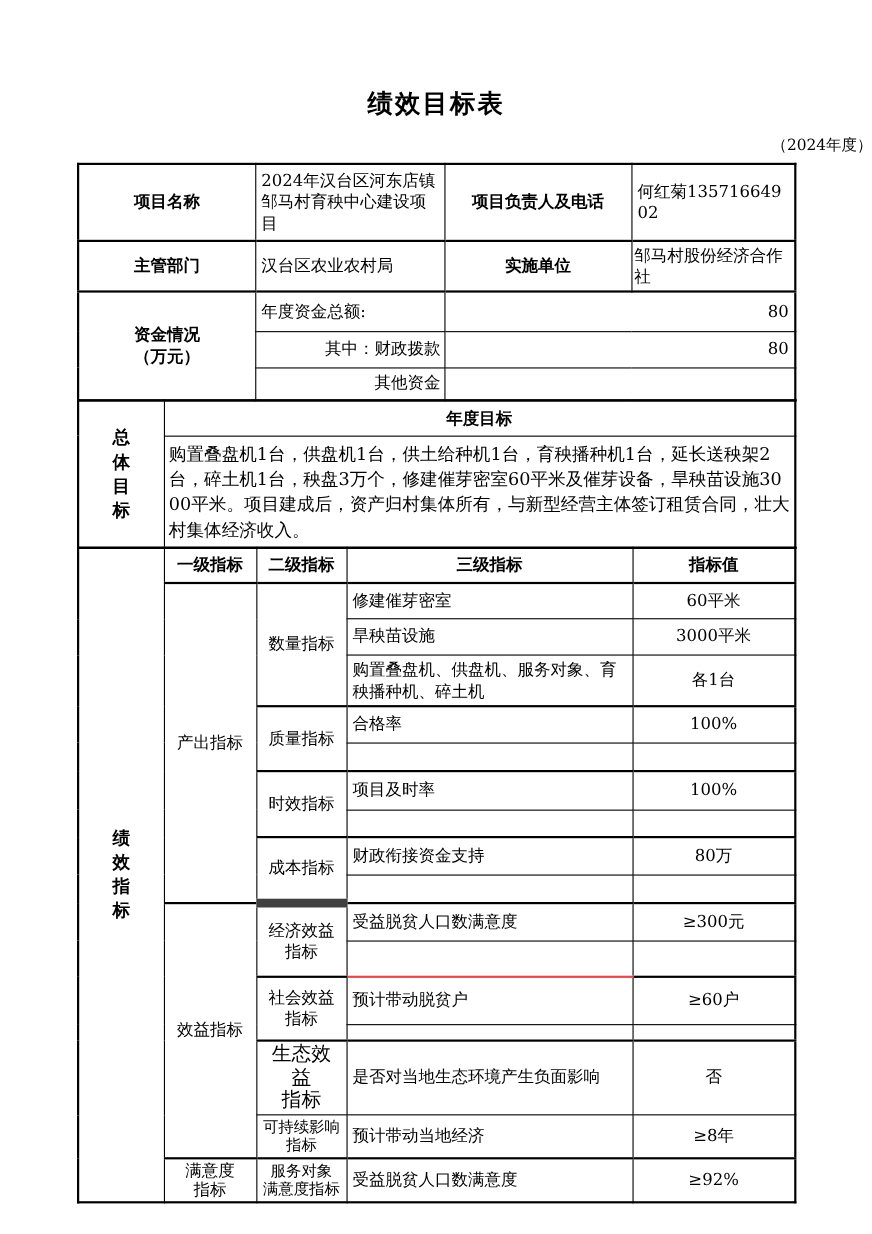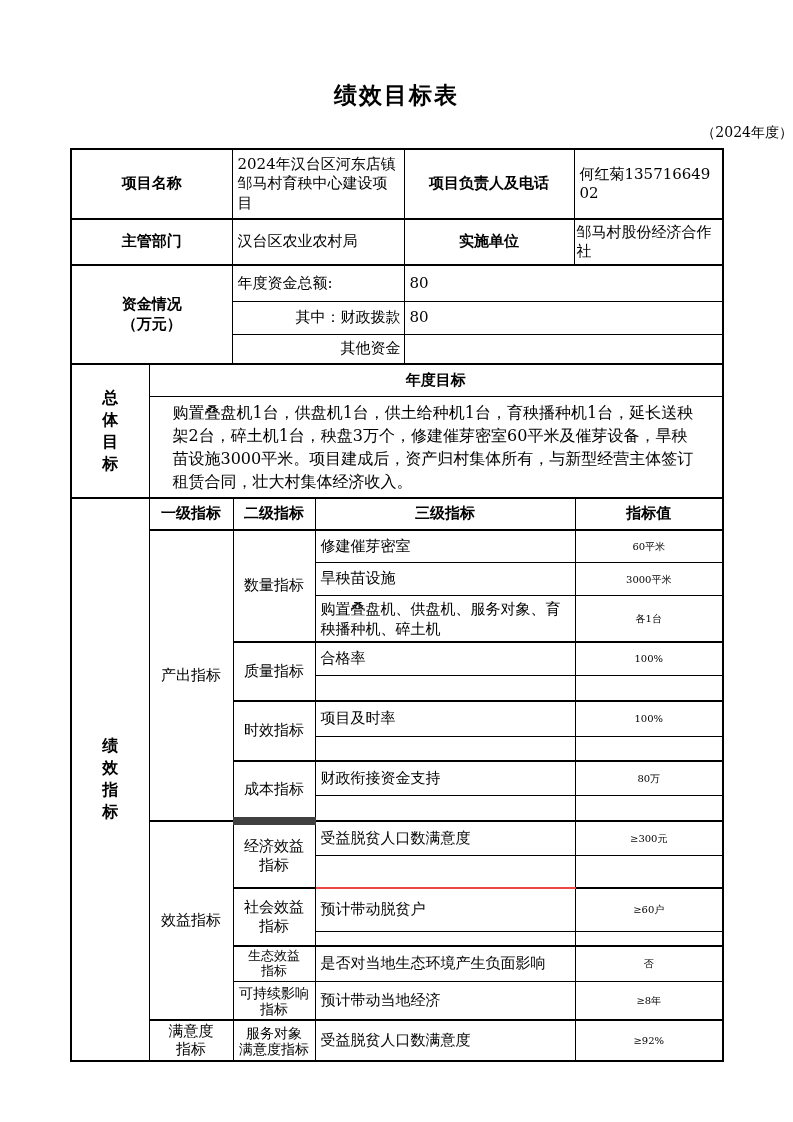--- a/index.html
+++ b/index.html
@@ -9,29 +9,29 @@
          font-size:23px;font-weight:bold;letter-spacing:2px;line-height:26px;}
   .subtitle{position:absolute;top:124px;left:0;width:100%;text-align:right;
             font-size:14px;line-height:16px;}
   .tables{position:absolute;top:148px;left:70px;width:652px;}
   table{border-collapse:collapse;table-layout:fixed;width:652px;
         border:2px solid #000;}
   table+table{margin-top:-2px;}
   td,th{border:1px solid #000;padding:2px 5px;font-size:15px;line-height:1.3;
         vertical-align:middle;overflow:hidden;word-break:break-all;}
   th{font-weight:bold;text-align:center;}
-  .c{text-align:left;}
+  .c{text-align:right;}
   .l{text-align:left;}
   .r{text-align:right;padding-right:3px;}
   .pre{white-space:pre-line;}
   .vert{width:1em;margin:0 auto;font-weight:bold;font-size:16px;line-height:22px;
         word-break:break-all;text-align:center;}
-  .goal{font-size:16px;line-height:23px;text-align:left;padding:4px 23px;vertical-align:top;}
+  .goal{font-size:16px;line-height:23px;text-align:left;padding:4px 4px;vertical-align:top;}
   .clipcell{vertical-align:top;line-height:20px;padding-top:3px;}
-  .val{text-align:center;font-size:10px;}
+  .val{text-align:center;font-size:15px;}
   .lvl{text-align:center;font-size:15px;}
   .hsec{border-bottom:2px solid #000;}
 </style>
 </head>
 <body>
 
 <div class="page">
 
   <div class="title">绩效目标表</div>
   <div class="subtitle">（2024年度）</div>
@@ -174,21 +174,21 @@
 指标</td>
         <td class="l" style="border-top:2px solid #ef4444">预计带动脱贫户</td>
         <td class="val" style="border-top:2px solid #000">≥60户</td>
       </tr>
       <tr style="height:15px">
         <td class="l"></td>
         <td class="val"></td>
       </tr>
 
       <tr style="height:35px">
-        <td class="lvl pre" style="border-top:2px solid #000;font-size:13px;line-height:1.15">生态效益
+        <td class="lvl pre" style="border-top:2px solid #000;font-size:18px;line-height:1.15">生态效益
 指标</td>
         <td class="l" style="border-top:2px solid #000">是否对当地生态环境产生负面影响</td>
         <td class="val" style="border-top:2px solid #000">否</td>
       </tr>
 
       <tr style="height:39px">
         <td class="lvl pre" style="font-size:14px;line-height:1.15;padding:2px 1px">可持续影响
 指标</td>
         <td class="l">预计带动当地经济</td>
         <td class="val">≥8年</td>

